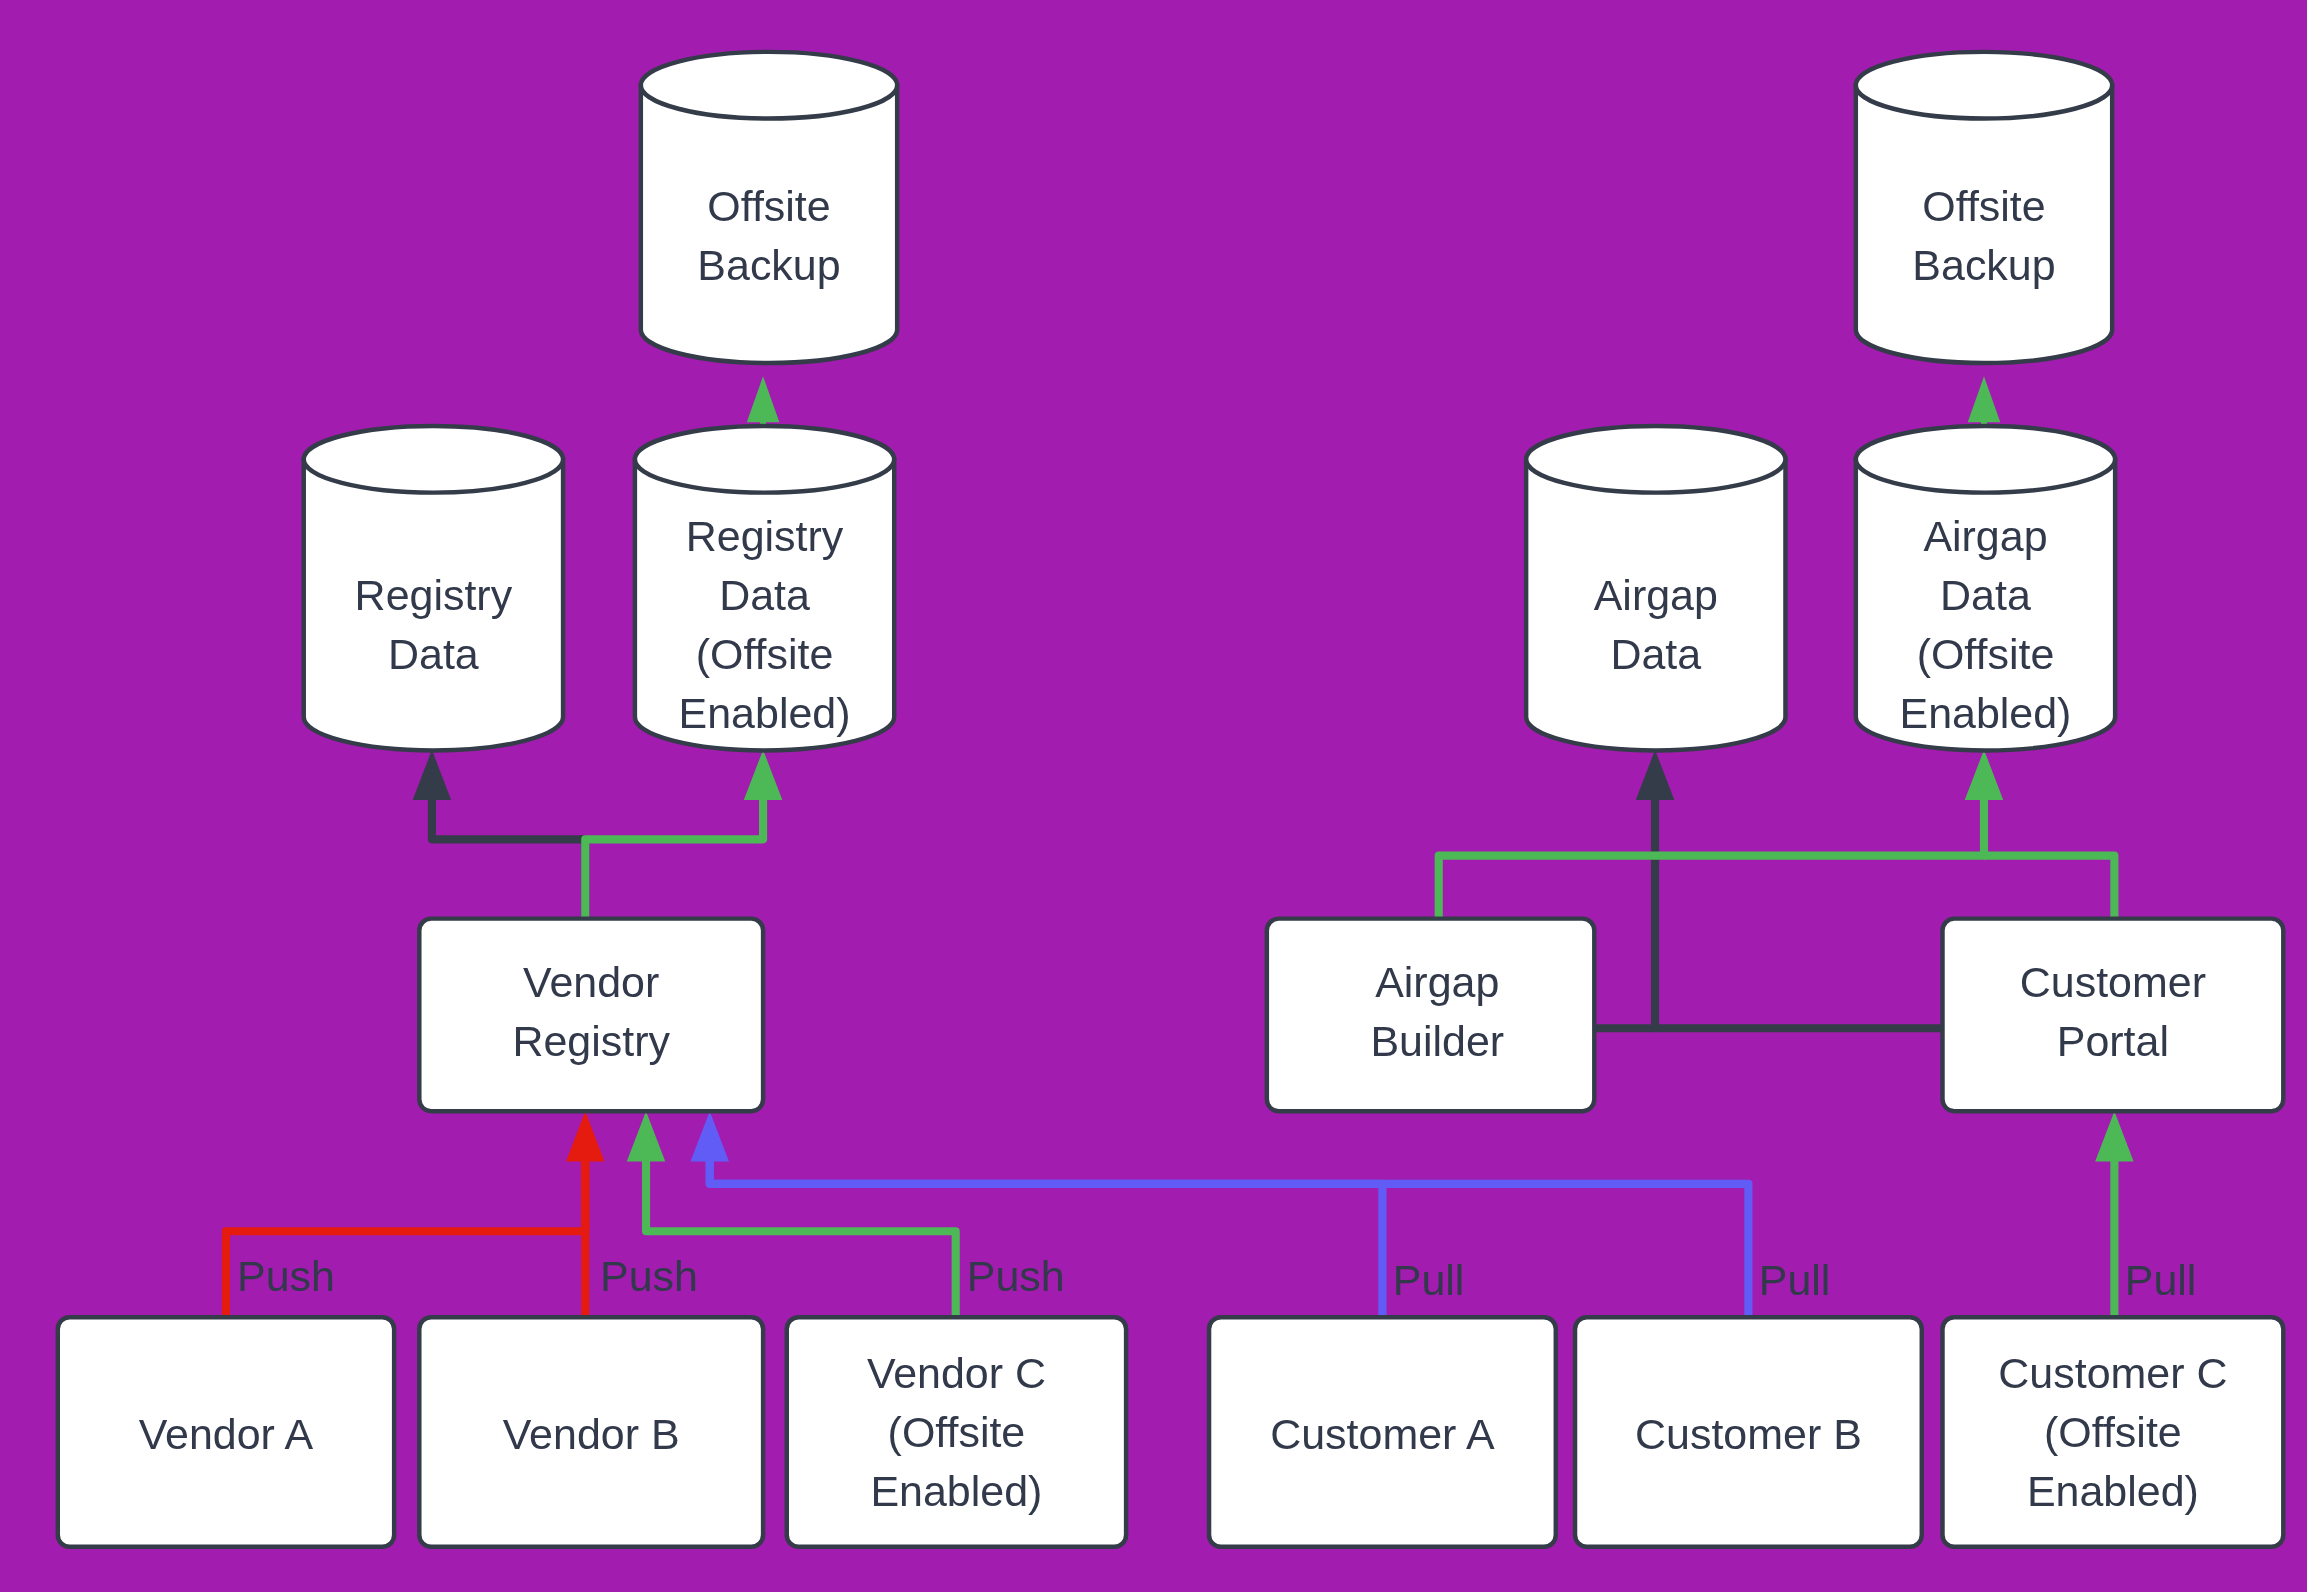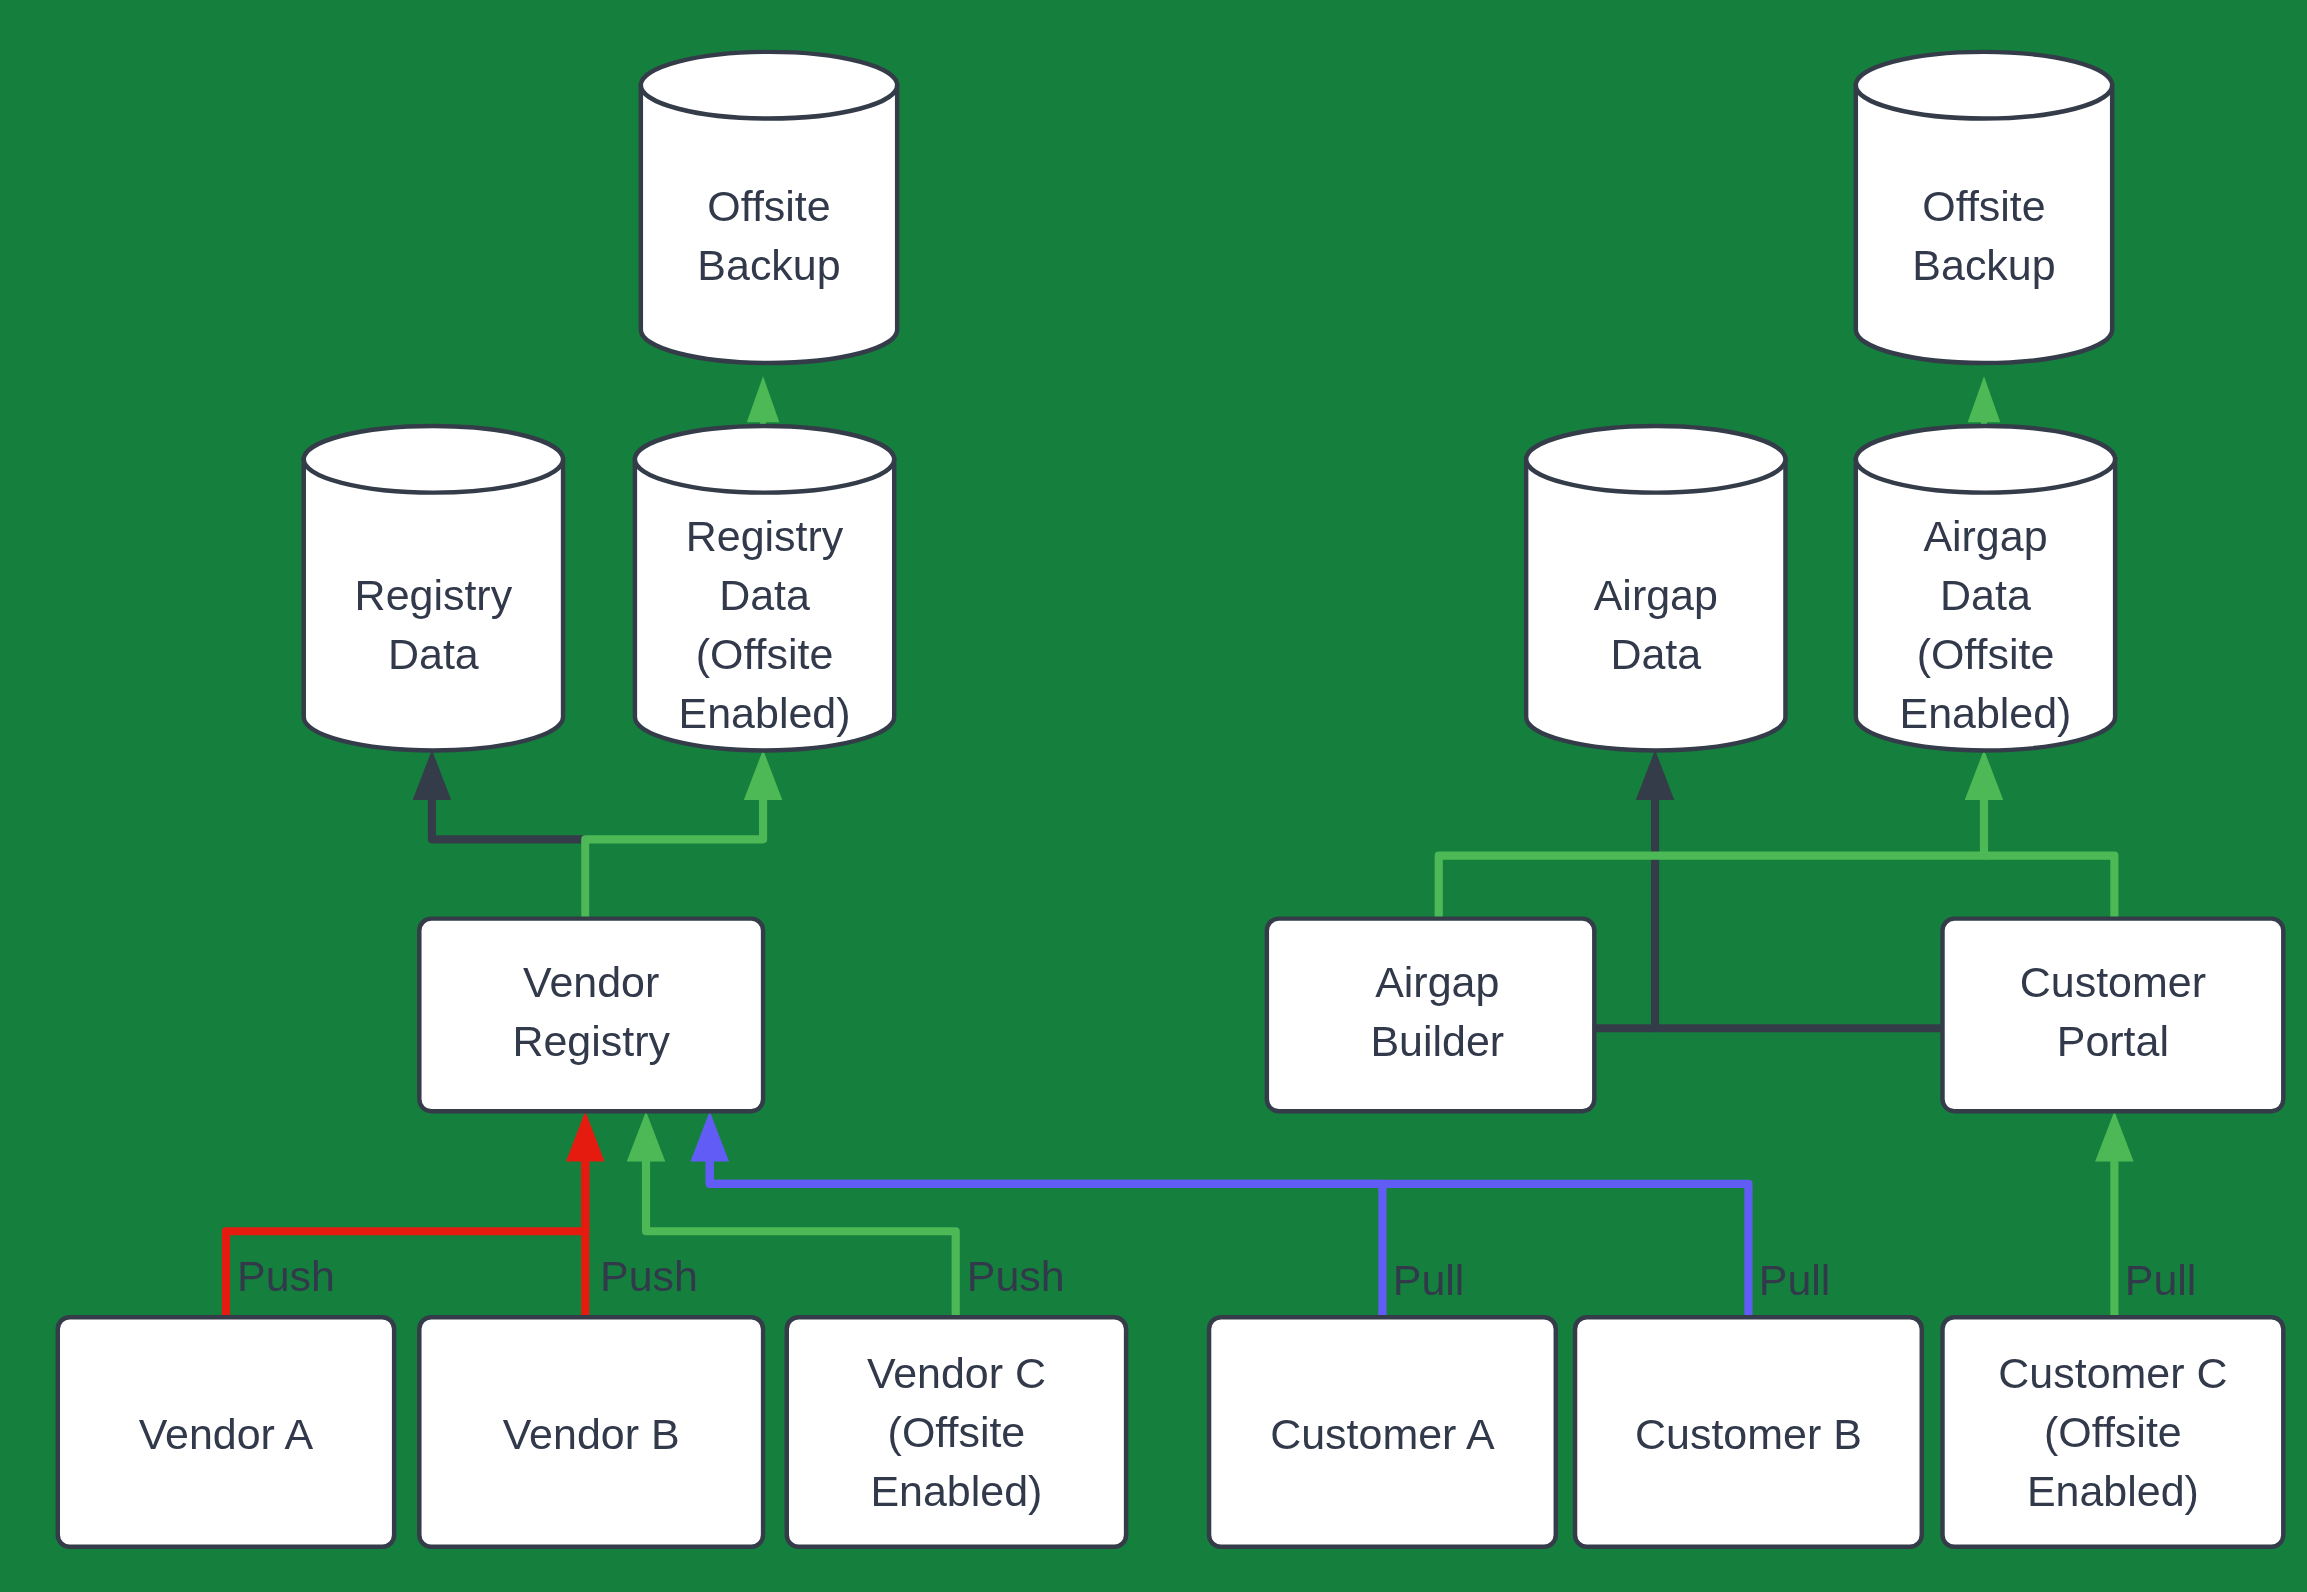--- a/index.html
+++ b/index.html
@@ -10,21 +10,21 @@
   body {
     width: 2307px;
     height: 1592px;
     overflow: hidden;
     font-family: "Liberation Sans", sans-serif;
   }
   #diagram-root {
     position: relative;
     width: 2307px;
     height: 1592px;
-    background: #15803d;
+    background: #a21caf;
   }
   svg.layer {
     position: absolute;
     top: 0;
     left: 0;
     width: 2307px;
     height: 1592px;
   }
   .node-shape {
     fill: #ffffff;

